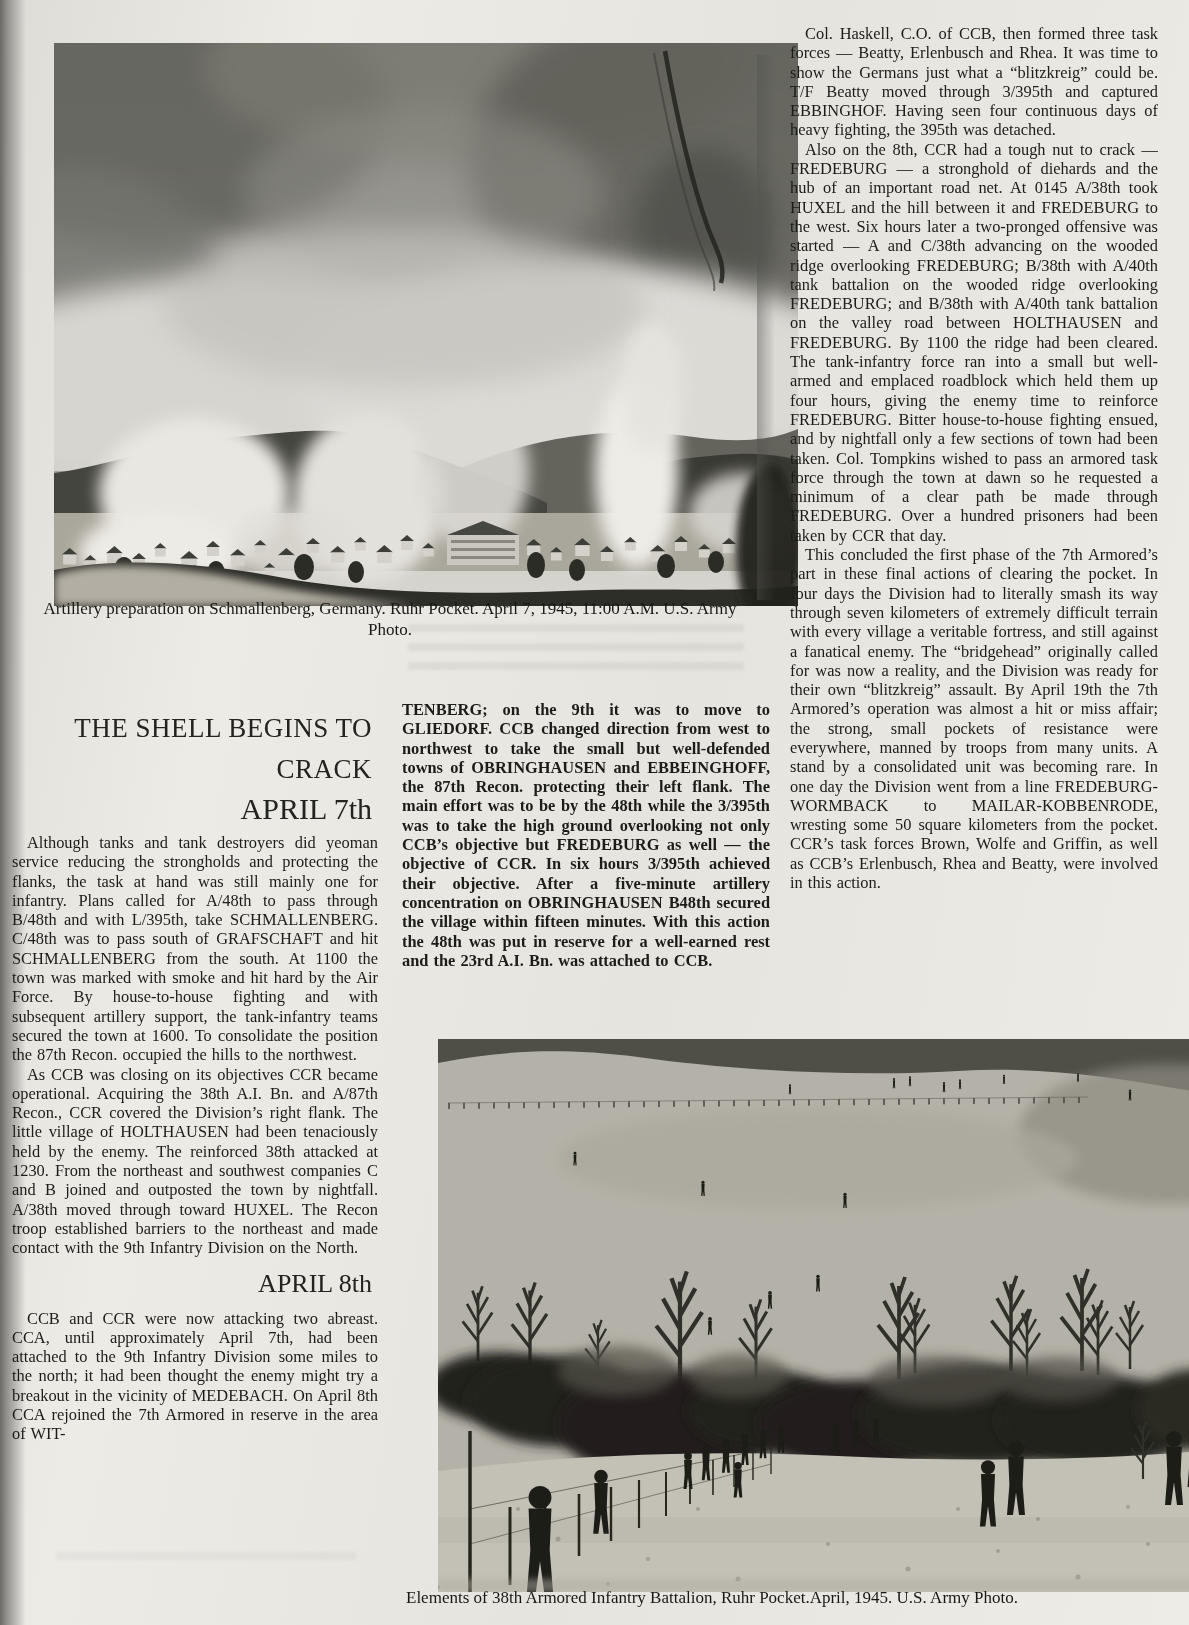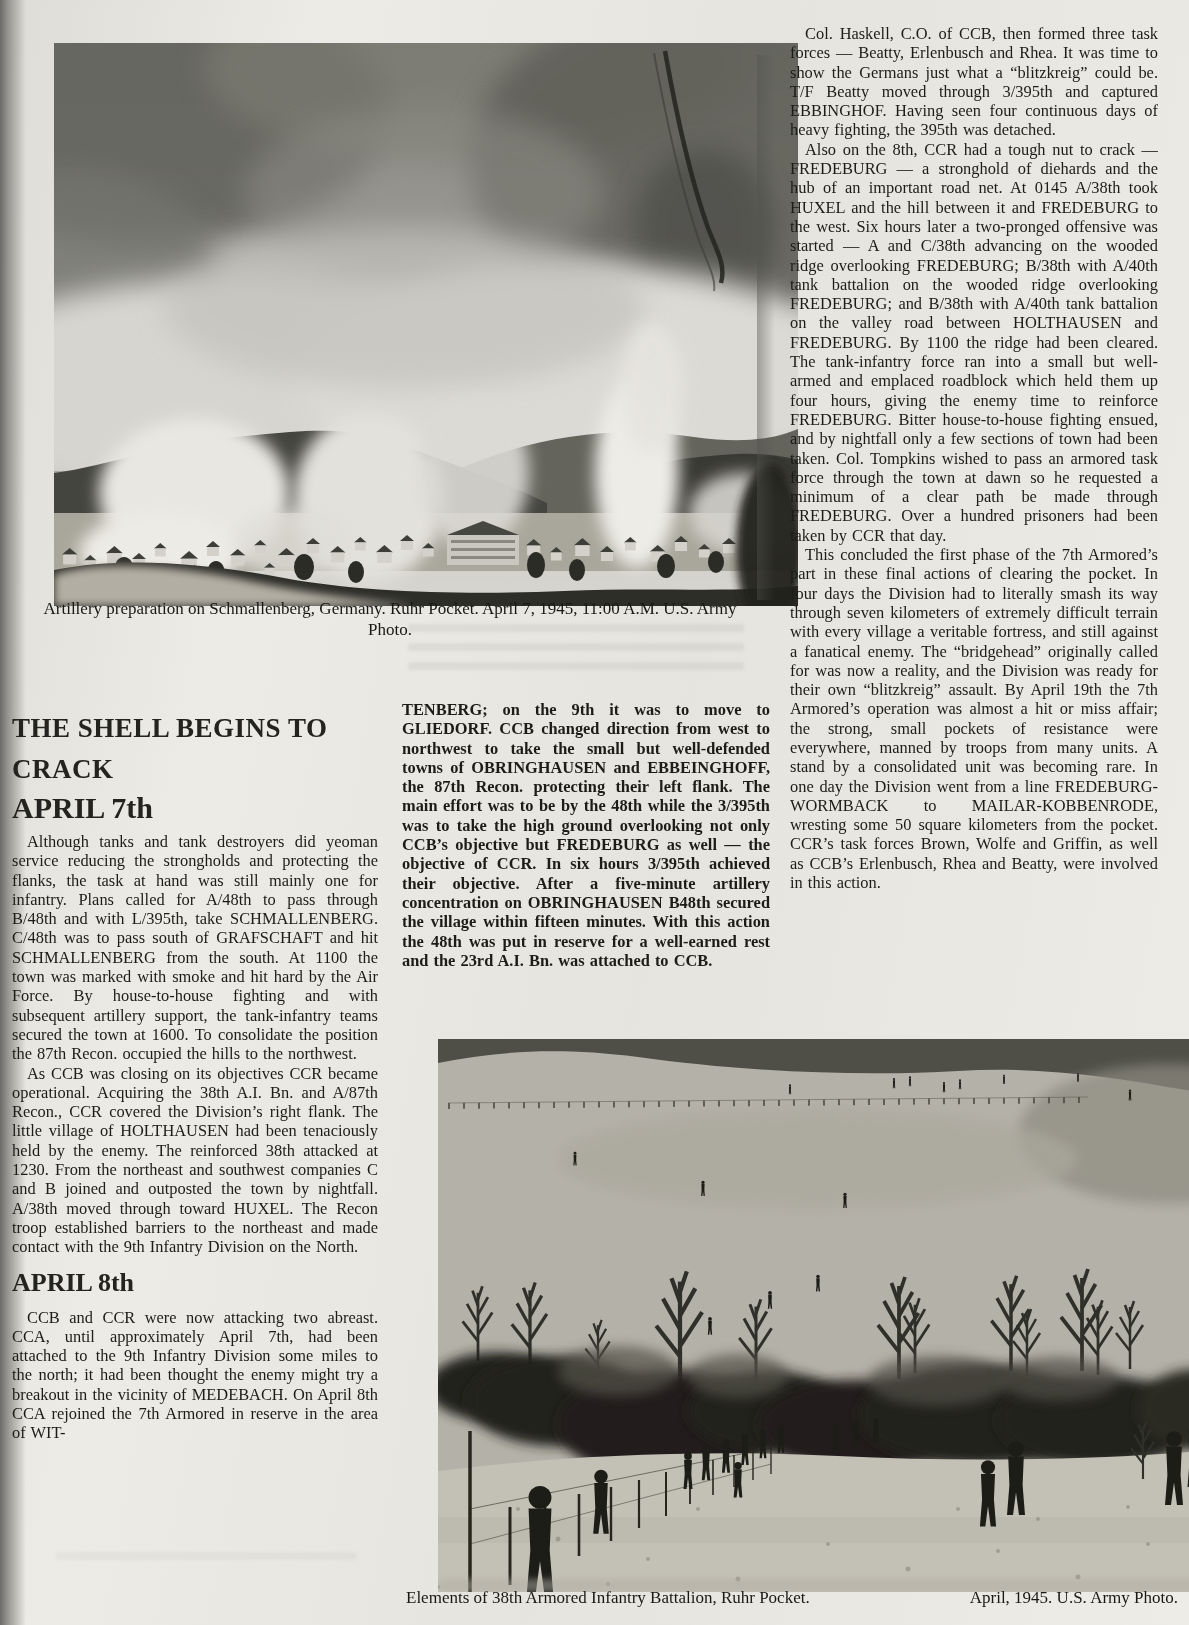--- a/index.html
+++ b/index.html
@@ -19,29 +19,29 @@
     background:linear-gradient(to right,rgba(82,82,78,.45),rgba(82,82,78,0));
   }
   .photo{position:absolute;overflow:hidden;background:#b9b6ae;}
   .photo svg{display:block;width:100%;height:100%;}
   .photo-top{left:14px;top:27px;width:744px;height:563px;}
   .photo-bottom{left:398px;top:1023px;width:786px;height:553px;}
   .caption{position:absolute;font-size:17px;line-height:21px;color:#181815;text-align:center;}
   .caption-top{left:20px;top:598px;width:740px;}
   .caption-row{
     position:absolute;left:406px;top:1588px;width:772px;
-    display:flex;justify-content:space-between;font-size:17px;color:#181815;
+    display:flex;font-size:17px;color:#181815;
   }
   .col{position:absolute;font-size:16.4px;line-height:19.3px;}
   .col-left{left:12px;top:700px;width:366px;}
   .col-mid{left:402px;top:700px;width:368px;font-weight:bold;}
   .col-right{left:790px;top:24px;width:368px;}
   p.para{margin:0;text-align:justify;word-spacing:1px;}
   p.indent{text-indent:15px;}
-  .head{text-align:left;font-weight:700;margin:0;color:#23231f;}
+  .head{text-align:right;font-weight:400;margin:6px;color:#23231f;}
   .head-big{font-size:27px;line-height:33px;letter-spacing:.5px;}
   .h1a{margin-top:12px;}
   .h1b{margin-top:8px;}
   .head-sub{font-size:30px;line-height:33px;margin-top:5px;margin-bottom:8px;}
   .head-sub2{font-size:26px;line-height:33px;margin-top:9px;margin-bottom:9px;}
   .ghost{
     position:absolute;
     background:repeating-linear-gradient(to bottom,rgba(96,94,88,.16) 0 8px,rgba(0,0,0,0) 8px 19px);
     filter:blur(1.6px);opacity:.55;pointer-events:none;
   }

